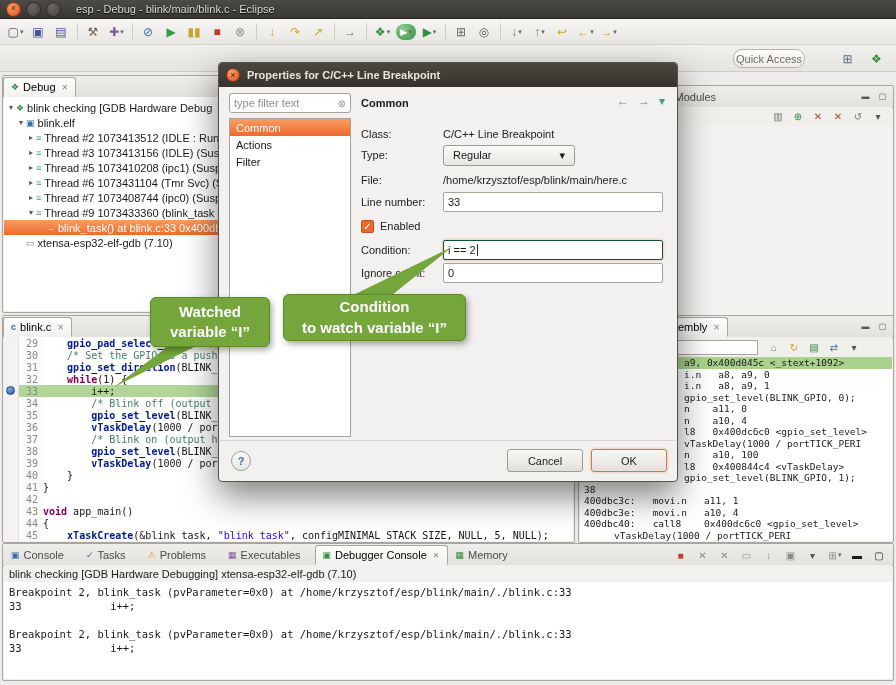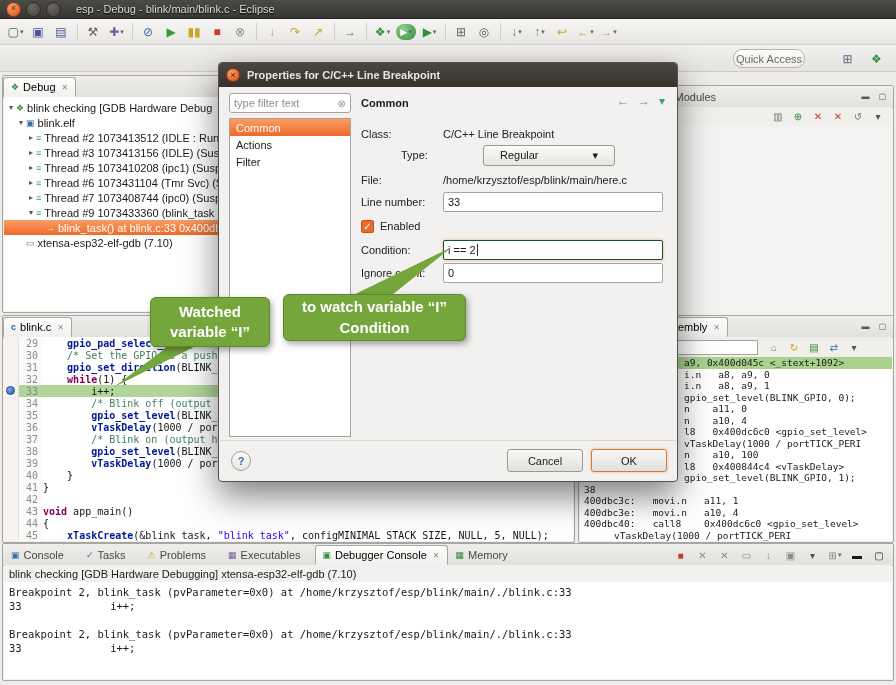--- a/index.html
+++ b/index.html
@@ -117,24 +117,24 @@
   .dlg-nav{position:absolute;right:12px;top:31px;display:flex;gap:9px;}
   .dlg-nav span{color:#3f9e7e;font-size:12px;}
   .frow{position:absolute;left:142px;right:14px;height:22px;display:flex;align-items:center;}
   .flabel{width:82px;flex:none;color:#222;}
   .fvalue{color:#222;}
   .finput{flex:1;height:20px;box-sizing:border-box;border:1px solid #a8a49d;border-radius:2px;background:#fff;
     padding:0 4px;display:flex;align-items:center;}
   .finput.focus{border:1px solid #14532d;box-shadow:0 0 3px rgba(232,130,74,.65);}
   .caret{width:1px;height:12px;background:#333;margin-left:1px;}
   .fdropdown{width:132px;height:21px;box-sizing:border-box;border:1px solid #9c9a94;border-radius:3px;
-    background:linear-gradient(#fcfbfa,#e7e5e1);display:flex;align-items:center;justify-content:space-between;padding:0 16px;}
+    background:linear-gradient(#fcfbfa,#e7e5e1);display:flex;align-items:center;justify-content:space-between;padding:0 9px;}
   .checkbox{width:13px;height:13px;background:#ee6a2b;border:1px solid #c5551d;border-radius:2px;color:#fff;
     font-size:10px;line-height:11px;text-align:center;margin-right:6px;box-sizing:border-box;}
-  .row-class{top:60px;} .row-type{top:81px;margin-left:40px;} .row-file{top:106px;} .row-line{top:128px;}
+  .row-class{top:60px;} .row-type{top:81px;} .row-file{top:106px;} .row-line{top:128px;}
   .row-enabled{top:152px;} .row-condition{top:176px;} .row-ignore{top:199px;}
   .dlg-sep{position:absolute;left:1px;right:1px;bottom:40px;height:1px;background:#d9d6d1;}
   .help-btn{position:absolute;left:12px;bottom:10px;width:20px;height:20px;border-radius:50%;box-sizing:border-box;
     border:1px solid #a09d96;background:linear-gradient(#fcfbfa,#e8e6e2);color:#3a6ea8;font-weight:bold;
     text-align:center;line-height:18px;}
   .dlg-btn{position:absolute;bottom:9px;height:23px;border:1px solid #9c9a94;border-radius:3px;
     background:linear-gradient(#f9f8f6,#e2e0dc);font-size:11px;font-family:"Liberation Sans",sans-serif;
     color:#222;display:flex;align-items:center;justify-content:center;box-sizing:border-box;}
   .btn-cancel{left:288px;width:76px;}
   .btn-ok{left:372px;width:76px;border-color:#cf7a43;box-shadow:0 0 3px rgba(232,130,74,.6);}
@@ -856,15 +856,15 @@
   <polygon points="174,342 216,336 114,387" fill="#74a63c"></polygon>
   <polygon points="345,299 387,299 452,247" fill="#74a63c"></polygon>
 </svg>
 
 <div class="callout callout1" style="background: rgb(116, 166, 60);">
   <div>Watched</div>
   <div>variable “I”</div>
 </div>
 
 <div class="callout callout2" style="background: rgb(116, 166, 60);">
+  <div>Condition</div>
   <div>to watch variable “I”</div>
-  <div>Condition</div>
 </div>
 
 </body></html>

